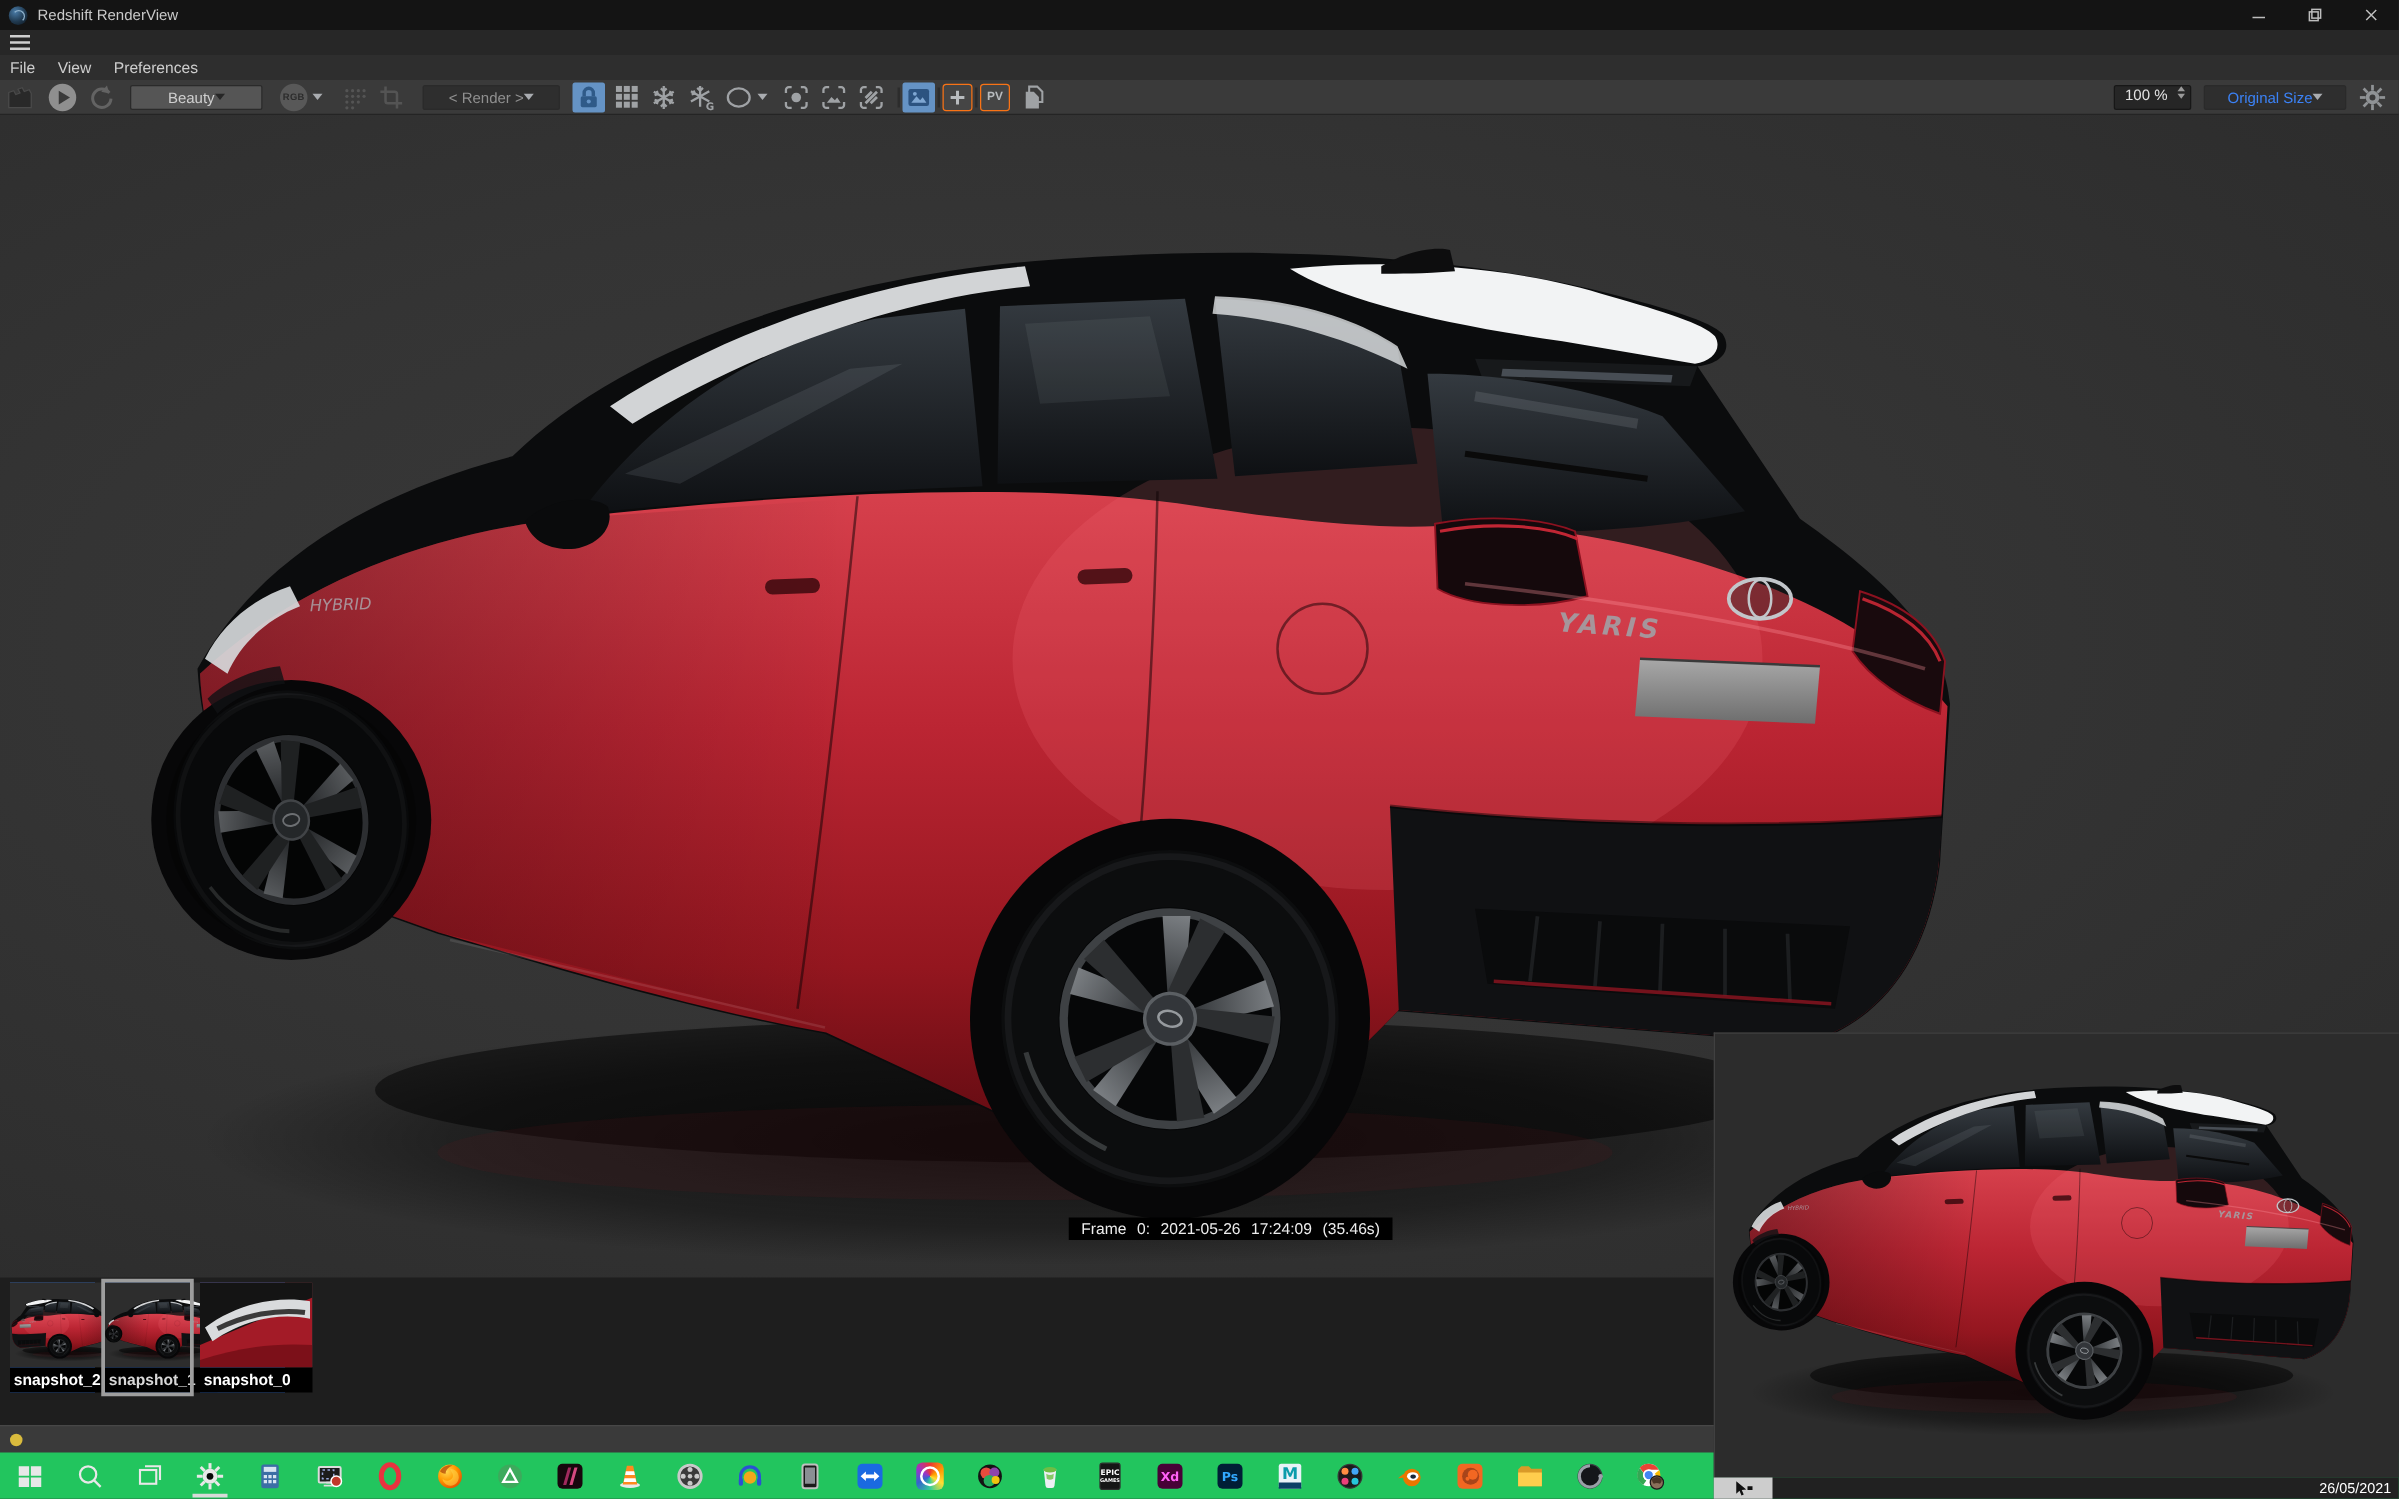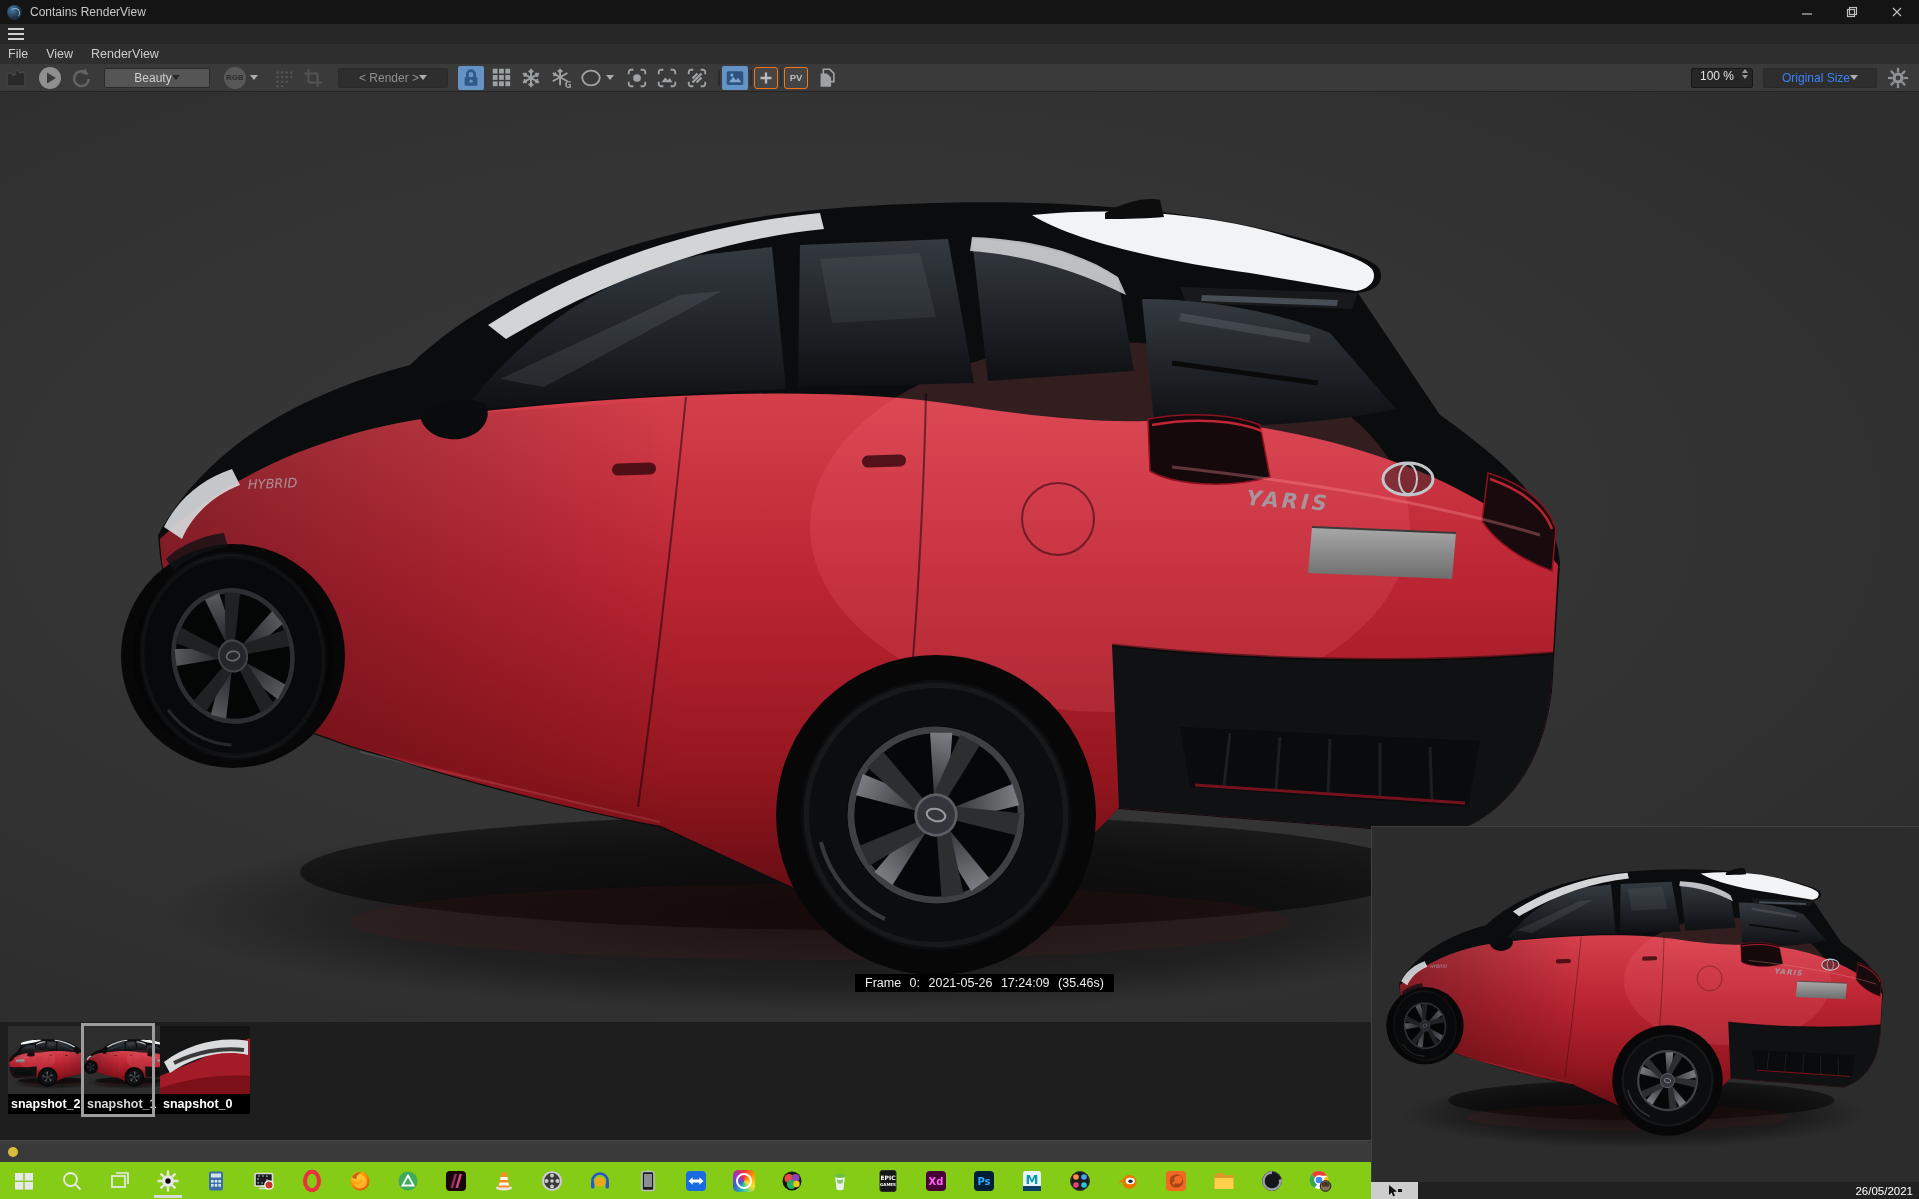--- a/index.html
+++ b/index.html
@@ -53,21 +53,21 @@
   .thumb{width:68px;height:88px;background:#3b82f6;margin-left:8px;flex:none;}
   .thumb.selected{outline:3px solid #9e9e9e;}
   .thumb .timg{width:90px;height:68px;background:#2d2d2d;overflow:hidden;display:flex;align-items:center;}
   .thumb .tlbl{width:90px;height:20px;background:#000;color:#fff;font-weight:bold;font-size:12.5px;display:flex;align-items:center;padding-left:3px;box-sizing:border-box;}
   .thumb.selected .tlbl{color:#d8d8d8;}
   
   #statusbar{left:0;top:1140px;width:1919px;height:22px;background:#3a3a3a;border-top:1px solid #474747;
     display:flex;align-items:center;color:#d2d2d2;font-size:12px;}
   #statusdot{width:10px;height:10px;border-radius:50%;background:#d9bb3d;margin:0 7px 0 8px;flex:none;}
   
-  #taskbar{left:0;top:1162px;width:1919px;height:37px;background:#84cc16;display:flex;z-index:30;}
+  #taskbar{left:0;top:1162px;width:1919px;height:37px;background:#22c55e;display:flex;z-index:30;}
   .tb{width:48px;height:37px;display:flex;align-items:center;justify-content:center;position:relative;flex:none;}
   .tb svg{width:24px;height:24px;}
   .tb .runind{position:absolute;bottom:1px;left:10px;width:28px;height:3px;background:#d9d9d9;}
   .cc{width:22px;height:22px;border-radius:5px;background:conic-gradient(#e33,#f90,#fd3,#3c9,#36c,#93c,#e33);
     display:flex;align-items:center;justify-content:center;}
   .cc i{width:12px;height:12px;border:2.2px solid #fff;border-radius:50%;display:block;}
   
   #pip{left:1371px;top:826px;width:548px;height:356px;background:#2c2c2c;border-top:1px solid #404040;border-left:1px solid #404040;
     box-sizing:border-box;z-index:50;overflow:hidden;}
   #pipstrip{left:1371px;top:1182px;width:548px;height:17px;background:#212121;z-index:60;display:flex;align-items:center;}
@@ -216,21 +216,21 @@
     <path d="M 4 36 C 28 18 60 10 88 15 L 88 29 C 60 23 32 32 10 47 Z" fill="#d9dbdd"></path>
     <path d="M 14 37 C 36 26 62 21 84 24" stroke="#3a3a3a" stroke-width="4" fill="none"></path>
     <path d="M 0 50 L 90 12 V 68 H 0 Z" fill="none"></path>
     <path d="M 0 62 C 30 52 60 48 90 50 L 90 68 L 0 68 Z" fill="#7c1019"></path>
   </g>
 </defs>
 </svg>
 
 <div id="titlebar" class="abs">
   <div class="appico"></div>
-  <div class="title">Contains RenderView</div>
+  <div class="title">Redshift RenderView</div>
   <div id="wincontrols">
     <div class="wbtn">
       <svg width="12" height="12">
           <line x1="1" y1="8" x2="11" y2="8"></line>
         </svg>
     </div>
     <div class="wbtn">
       <svg width="12" height="12">
         <rect x="3.5" y="1.5" width="7" height="7"></rect>
           <rect x="1.5" y="3.5" width="7" height="7"></rect>
@@ -247,21 +247,21 @@
 <div id="hamrow" class="abs">
   <div id="hamburger">
       <span></span>
       <span></span>
       <span></span>
     </div>
 </div>
 <div id="menubar" class="abs">
   <span class="mitem">File</span>
   <span class="mitem">View</span>
-  <span class="mitem">RenderView</span>
+  <span class="mitem">Preferences</span>
 </div>
 
 <div id="toolbar" class="abs">
   <div class="ticon dim" style="margin-left:4px">
     <svg width="22" height="20" viewBox="0 0 22 20">
         <path d="M1 6 l4 -1.4 1.6 3 3.4 -1.2 -1.6 -3 3.4 -1.2 1.6 3 4 -1.4 1.6 3 L19 8 v10 H1 Z" fill="#262626" stroke="#4e4e4e" stroke-width="1"></path>
       </svg>
     </div>
   <div class="ticon" style="margin-left:7px">
     <svg width="24" height="24" viewBox="0 0 24 24">

